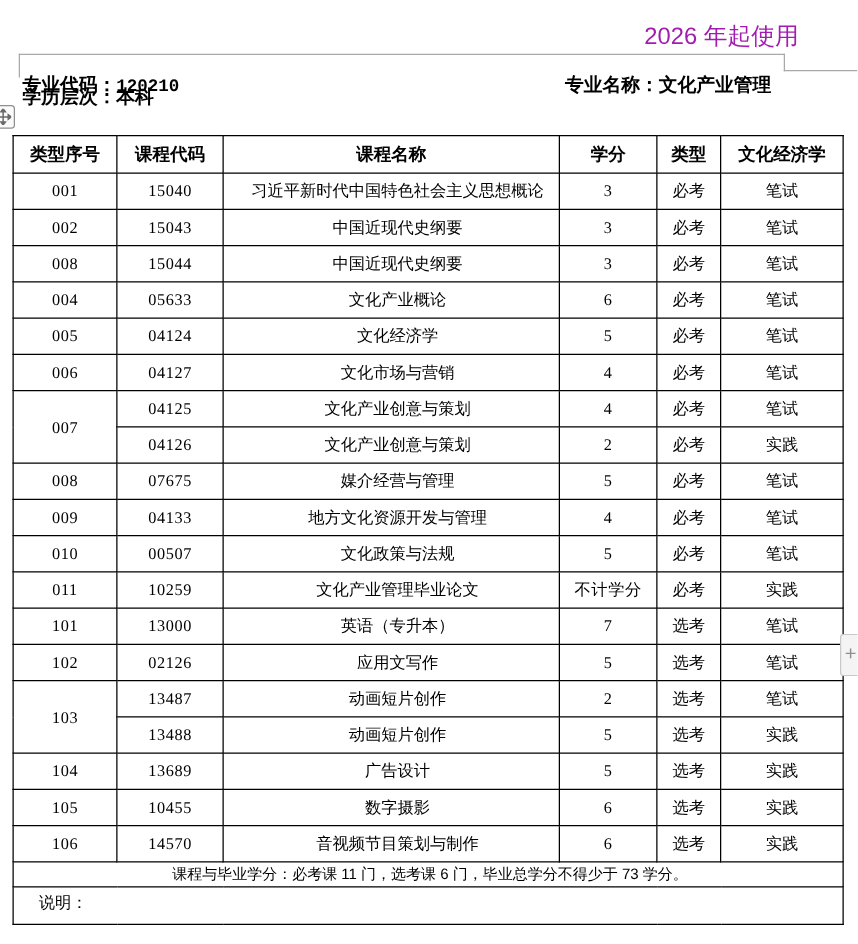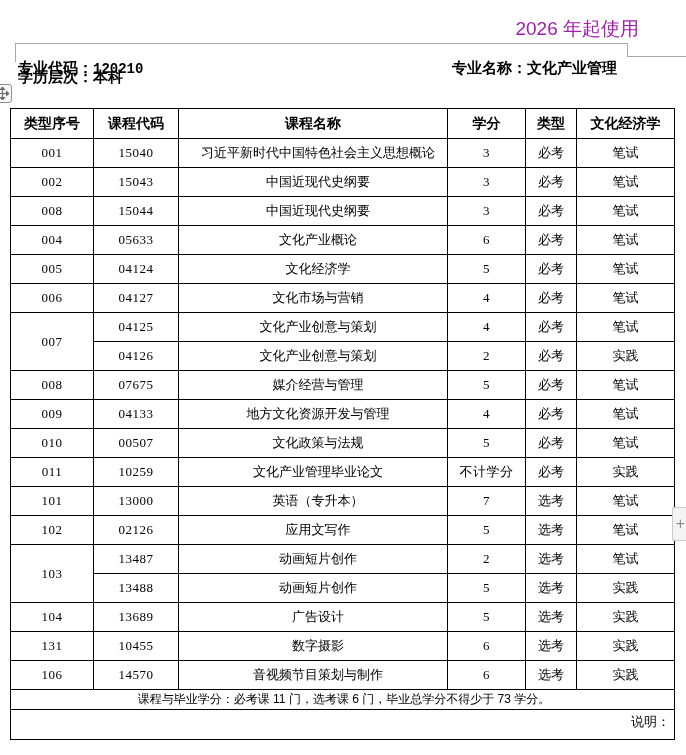--- a/index.html
+++ b/index.html
@@ -54,22 +54,22 @@
   }
   table.course th { font-size: 14px; font-weight: bold; height: 30px; }
   table.course td { font-size: 13px; height: 29px; }
   td.name-cell { text-align: right; padding-left: 10px !important; }
   .num { font-family: "Liberation Serif", serif; font-size: 13.5px; letter-spacing: 0.5px; }
   tr.footer-row td {
     text-align: center; height: 18px; font-size: 12px;
     padding: 1px 4px 1px 7px; white-space: normal;
   }
   tr.note-row td {
-    text-align: right; vertical-align: top; height: 30px;
-    font-size: 13px; padding: 3px 4px 0 8px;
+    text-align: left; vertical-align: top; height: 30px;
+    font-size: 13px; padding: 3px 4px 0 20px;
   }
 
   
   .add-btn {
     position: absolute; left: 672px; top: 507px;
     width: 16px; height: 34px;
     background: #f4f4f4;
     border: 1px solid #c9c9c9; border-right: none;
     border-radius: 3px 0 0 3px;
     color: #8f8f8f; font-size: 16px; line-height: 32px;
@@ -253,21 +253,21 @@
         </tr>
         <tr>
           <td class="num">104</td>
           <td class="num">13689</td>
           <td class="name-cell">广告设计</td>
           <td class="num">5</td>
           <td>选考</td>
           <td>实践</td>
         </tr>
         <tr>
-          <td class="num">131</td>
+          <td class="num">105</td>
           <td class="num">10455</td>
           <td class="name-cell">数字摄影</td>
           <td class="num">6</td>
           <td>选考</td>
           <td>实践</td>
         </tr>
         <tr>
           <td class="num">106</td>
           <td class="num">14570</td>
           <td class="name-cell">音视频节目策划与制作</td>

